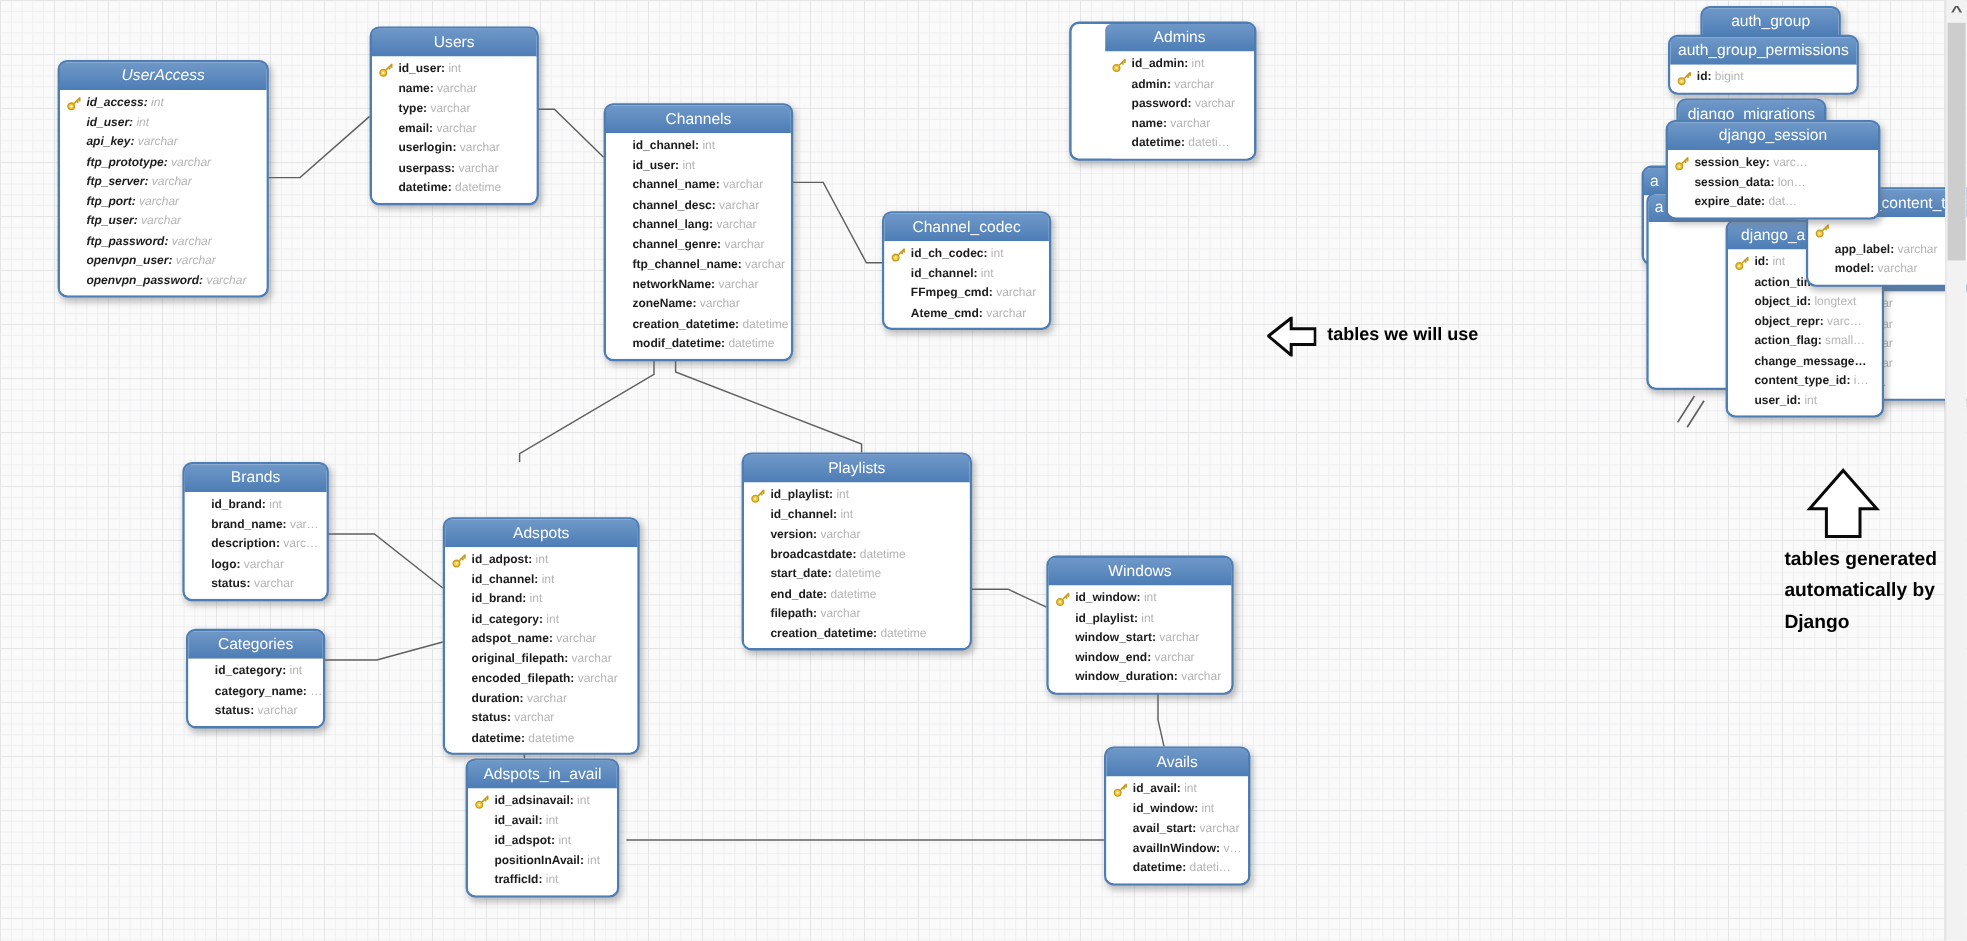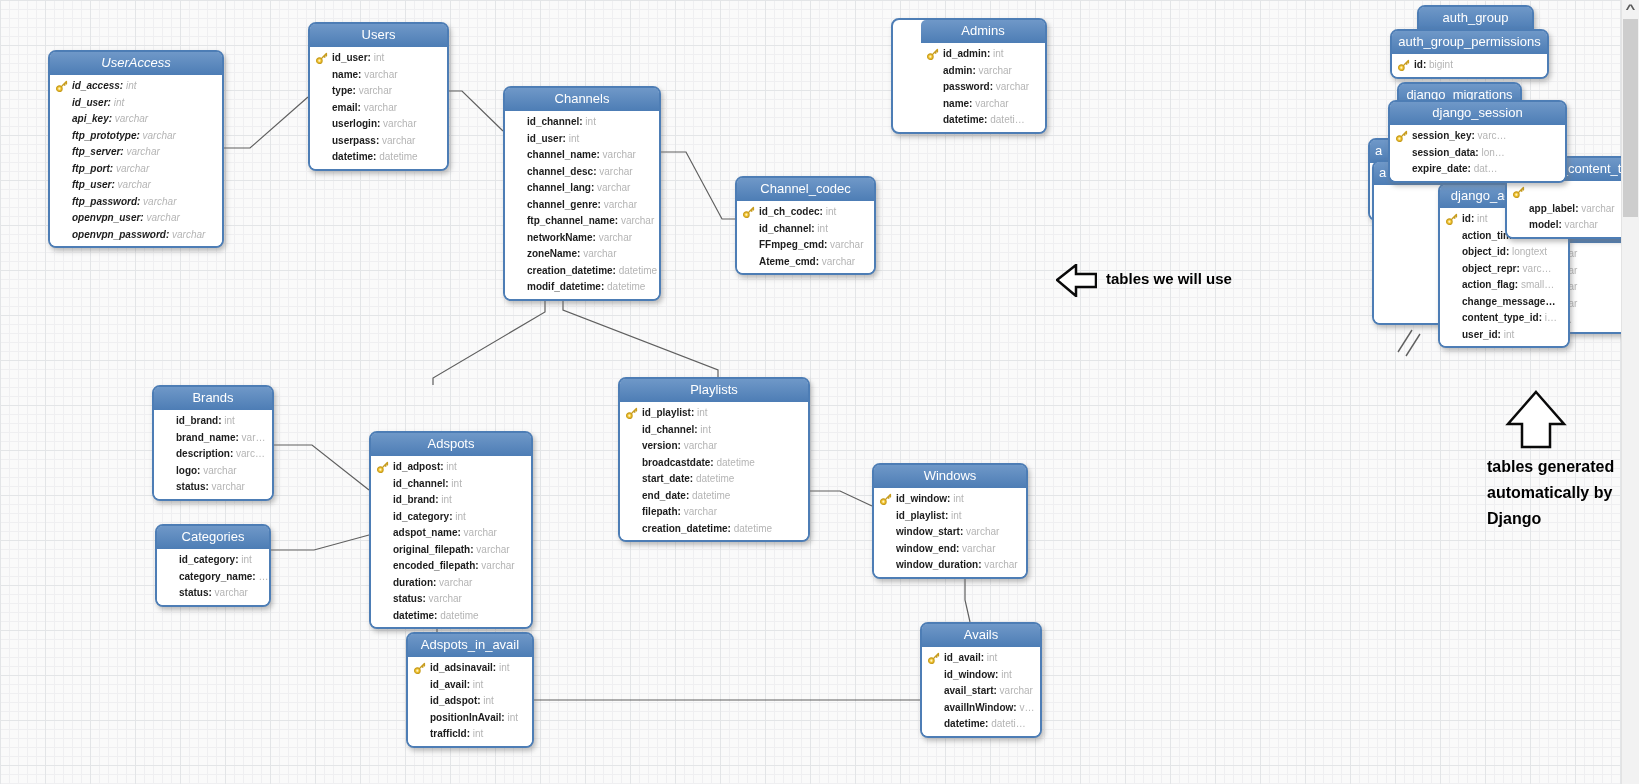--- a/index.html
+++ b/index.html
@@ -193,21 +193,21 @@
                 <path d="M7.8 6.2 L12.3 1.7 M12.3 1.9 v2.3 M10.5 3.7 v2" stroke="#c79c1e" stroke-width="1.5" fill="none" stroke-linecap="round"></path>
                 <circle cx="4.7" cy="9.3" r="3" fill="#f5c62f" stroke="#c79c1e" stroke-width="1.2"></circle>
                 <circle cx="4.7" cy="9.3" r="1.1" fill="#fdf3c9"></circle>
               </svg></span><span class="fn">id_window:</span><span class="ft"> int</span></div>
           <div class="row"><span class="fn">id_playlist:</span><span class="ft"> int</span></div>
           <div class="row"><span class="fn">window_start:</span><span class="ft"> varchar</span></div>
           <div class="row"><span class="fn">window_end:</span><span class="ft"> varchar</span></div>
           <div class="row"><span class="fn">window_duration:</span><span class="ft"> varchar</span></div>
         </div>
       </div>
-      <div class="tbl" style="left: 406px; top: 632px; width: 124px;">
+      <div class="tbl" style="left: 388px; top: 632px; width: 124px;">
         <div class="hd">Adspots_in_avail</div>
         <div class="bd">
           <div class="row"><span class="key"><svg viewBox="0 0 14 14" width="13" height="13">
                 <path d="M7.8 6.2 L12.3 1.7 M12.3 1.9 v2.3 M10.5 3.7 v2" stroke="#c79c1e" stroke-width="1.5" fill="none" stroke-linecap="round"></path>
                 <circle cx="4.7" cy="9.3" r="3" fill="#f5c62f" stroke="#c79c1e" stroke-width="1.2"></circle>
                 <circle cx="4.7" cy="9.3" r="1.1" fill="#fdf3c9"></circle>
               </svg></span><span class="fn">id_adsinavail:</span><span class="ft"> int</span></div>
           <div class="row"><span class="fn">id_avail:</span><span class="ft"> int</span></div>
           <div class="row"><span class="fn">id_adspot:</span><span class="ft"> int</span></div>
           <div class="row"><span class="fn">positionInAvail:</span><span class="ft"> int</span></div>

